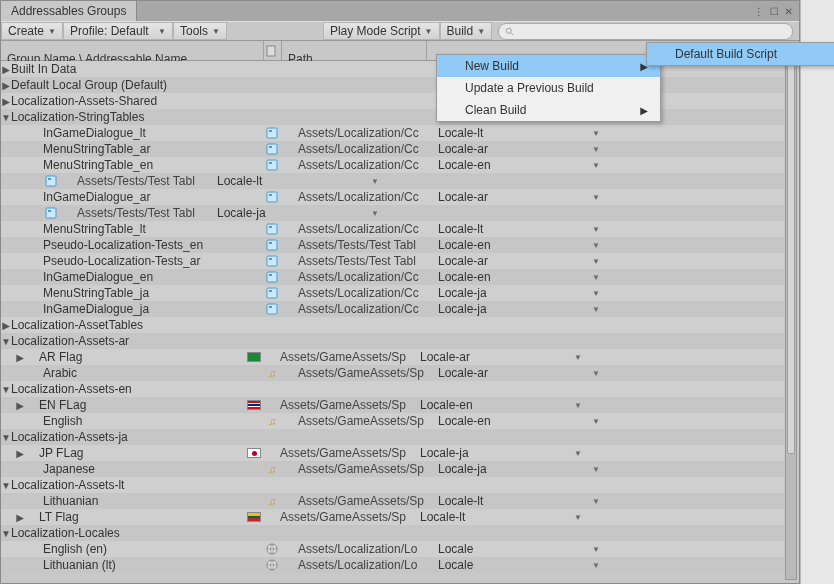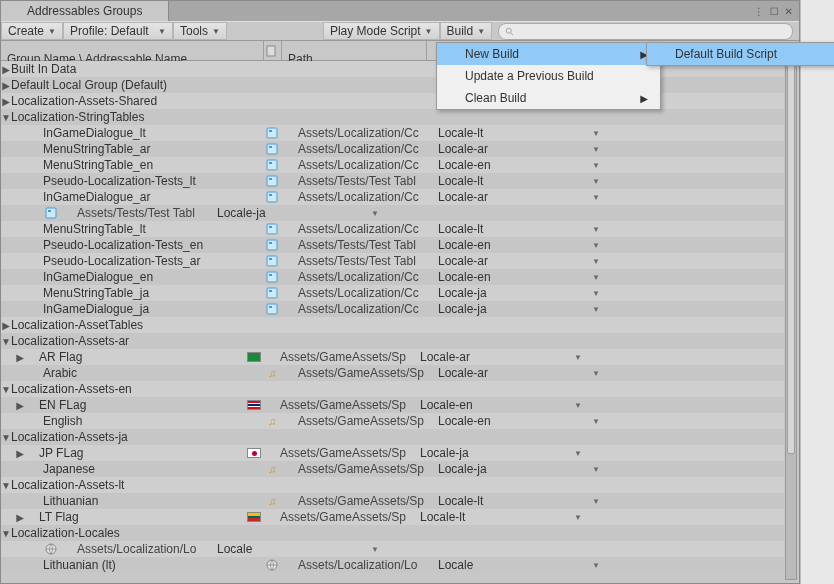--- a/index.html
+++ b/index.html
@@ -1,19 +1,19 @@
 <!DOCTYPE html>
 <html><head>
 <meta charset="utf-8">
 <style>
 *{box-sizing:border-box;margin:0;padding:0;font-family:"Segoe UI",Arial,sans-serif;font-size:12px;color:#333;-webkit-user-select:none;user-select:none}
 body{background:#a7a7a7;width:834px;height:584px;overflow:hidden;position:relative}
 .win{position:absolute;left:0;top:0;width:800px;height:584px;background:#c8c8c8;border:1px solid #8a8a8a}
 .tabrow{height:20px;background:#a7a7a7;display:flex;align-items:stretch}
-.tab{background:#c8c8c8;border-right:1px solid #8a8a8a;padding:3px 26px;display:flex;align-items:center}
+.tab{background:#c8c8c8;border-right:1px solid #8a8a8a;padding:3px 10px;display:flex;align-items:center}
 .tabctrl{margin-left:auto;display:flex;align-items:center;gap:6px;padding:0 6px}
 .tabctrl span{font-size:10px;color:#555;cursor:pointer}
 .toolbar{height:20px;background:#c8c8c8;border-top:1px solid #e0e0e0;border-bottom:1px solid #999;display:flex;align-items:flex-start}
 .tbtn{height:18px;padding:0 6px;display:flex;align-items:center;border:1px solid #b5b5b5;background:linear-gradient(#e5e5e5,#d2d2d2);cursor:pointer}
 .tbtn .dd{margin-left:4px;font-size:8px;color:#555}
 .search{flex:1;margin:1px 6px;height:17px;background:#eaeaea;border:1px solid #aaa;border-radius:8px;display:flex;align-items:center;padding:0 6px}
 .search svg{width:10px;height:10px;opacity:.5}
 .hdr{height:20px;background:#c8c8c8;border-bottom:1px solid #999;display:flex}
 .hdrcell{border-right:1px solid #a0a0a0;padding:18px 6px;display:flex;align-items:center}
 .c0{width:263px}
@@ -166,21 +166,20 @@
         </span>
         <span style="flex:0 0 18px"></span>
         <span class="col-path" style="flex:0 0 136px;overflow:hidden;white-space:nowrap">Assets/Localization/Cc</span>
         <span class="col-lbl">Locale-en</span>
         <span class="ddsmall">▼</span>
       </div>
       <div class="row nor">
         <span class="pad"></span>
         <span class="pad"></span>
         <span class="pad"></span>
-        <span style="flex:0 0 221px;overflow:hidden">Pseudo-Localization-Tests_lt</span>
         <span class="icon">
           <svg width="14" height="14" viewBox="0 0 14 14">
             <rect x="2" y="2" width="10" height="10" rx="1" fill="#cde8f7" stroke="#4d9bd6"></rect>
             <rect x="4" y="4" width="3" height="2" fill="#4d9bd6"></rect>
           </svg>
         </span>
         <span style="flex:0 0 18px"></span>
         <span class="col-path" style="flex:0 0 136px;overflow:hidden;white-space:nowrap">Assets/Tests/Test Tabl</span>
         <span class="col-lbl">Locale-lt</span>
         <span class="ddsmall">▼</span>
@@ -439,20 +438,21 @@
         <span class="ddsmall">▼</span>
       </div>
       <div class="row nor">
         <span class="tri">▼</span>
         <span class="grpname">Localization-Locales</span>
       </div>
       <div class="row alt">
         <span class="pad"></span>
         <span class="pad"></span>
         <span class="pad"></span>
+        <span style="flex:0 0 221px;overflow:hidden">English (en)</span>
         <span class="icon">
           <svg width="12" height="12" viewBox="0 0 12 12">
             <circle cx="6" cy="6" r="5" fill="#e4e4e4" stroke="#888"></circle>
             <path d="M1 6h10M6 1c2 3 2 7 0 10M6 1c-2 3-2 7 0 10" fill="none" stroke="#888" stroke-width="0.8"></path>
           </svg>
         </span>
         <span style="flex:0 0 18px"></span>
         <span class="col-path" style="flex:0 0 136px;overflow:hidden;white-space:nowrap">Assets/Localization/Lo</span>
         <span class="col-lbl">Locale</span>
         <span class="ddsmall">▼</span>
@@ -473,21 +473,21 @@
         <span class="col-lbl">Locale</span>
         <span class="ddsmall">▼</span>
       </div>
     </div>
   <div class="scrollbar">
       <div class="thumb"></div>
     </div>
 
 </div>
 
-<div class="menu" style="left:436px;top:42px;width:225px">
+<div class="menu" style="left:436px;top:54px;width:225px">
   <div class="mi hi">
       <span>New Build</span>
       <span class="arr">▶</span>
     </div>
   <div class="mi">
       <span>Update a Previous Build</span>
     </div>
   <div class="mi">
       <span>Clean Build</span>
       <span class="arr">▶</span>

